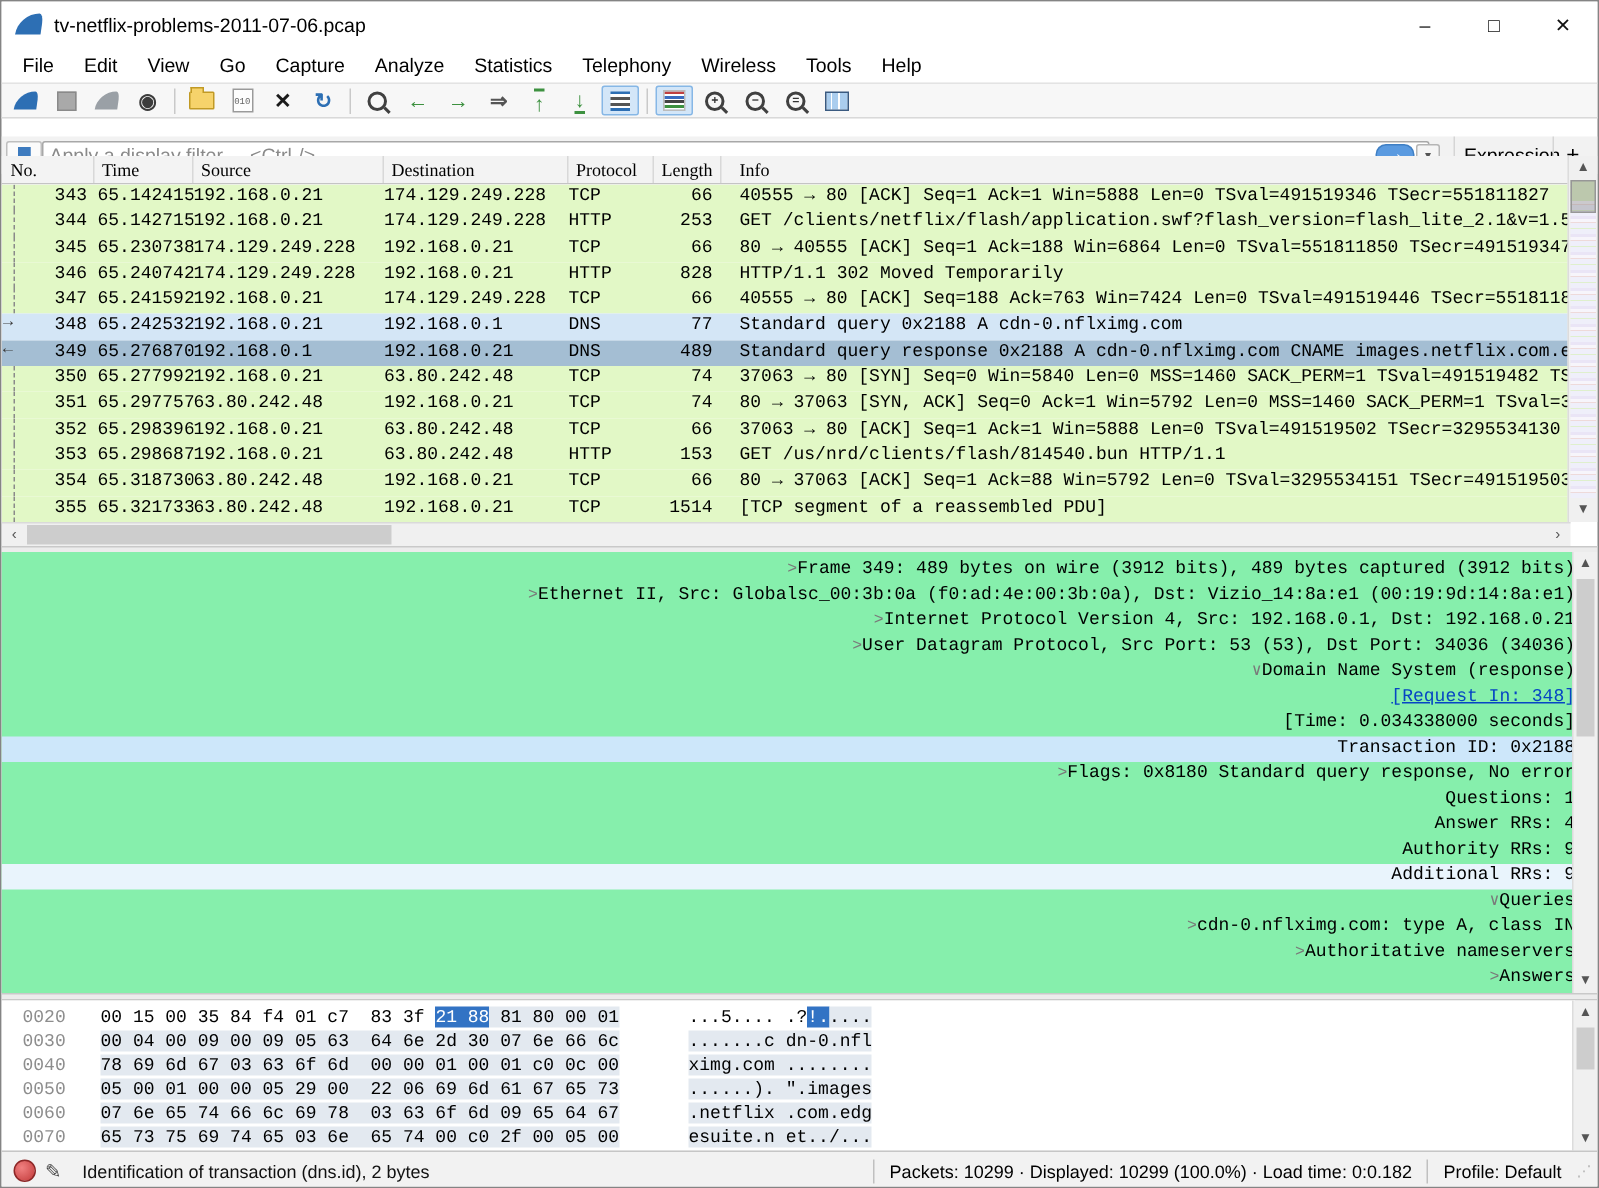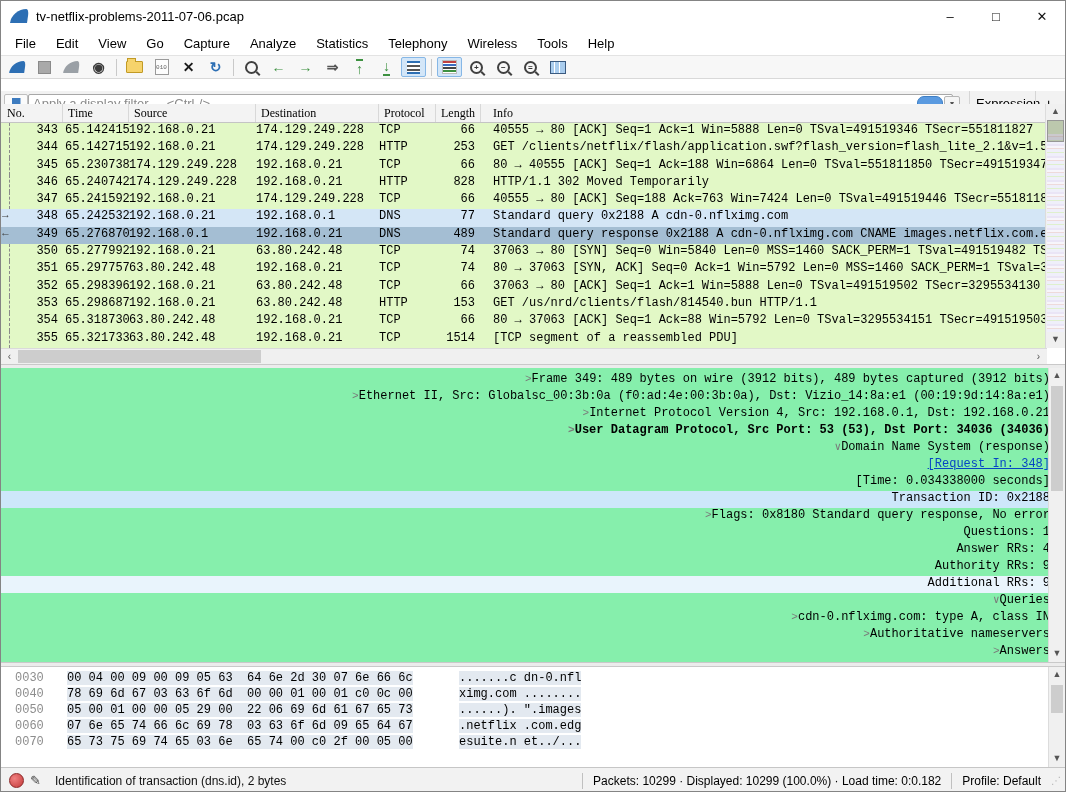--- a/index.html
+++ b/index.html
@@ -260,21 +260,21 @@
     <div class="mthumb"></div>
     <div class="vs-btn" style="position:absolute;bottom:0;left:0;right:0;">▼</div>
   </div>
 
   <div class="split1"></div>
 
   <div class="details" id="details">
       <div class="dline" style="padding-left: 5px;"><span class="dexp">&gt;</span><span class="txt">Frame 349: 489 bytes on wire (3912 bits), 489 bytes captured (3912 bits)</span></div>
       <div class="dline" style="padding-left: 5px;"><span class="dexp">&gt;</span><span class="txt">Ethernet II, Src: Globalsc_00:3b:0a (f0:ad:4e:00:3b:0a), Dst: Vizio_14:8a:e1 (00:19:9d:14:8a:e1)</span></div>
       <div class="dline" style="padding-left: 5px;"><span class="dexp">&gt;</span><span class="txt">Internet Protocol Version 4, Src: 192.168.0.1, Dst: 192.168.0.21</span></div>
-      <div class="dline" style="padding-left: 3px; font-weight: bold;"><span class="dexp">&gt;</span><span class="txt">User Datagram Protocol, Src Port: 53 (53), Dst Port: 34036 (34036)</span></div>
+      <div class="dline" style="padding-left: 3px;"><span class="dexp">&gt;</span><span class="txt">User Datagram Protocol, Src Port: 53 (53), Dst Port: 34036 (34036)</span></div>
       <div class="dline" style="padding-left: 5px;"><span class="dexp">∨</span><span class="txt">Domain Name System (response)</span></div>
       <div class="dline link" style="padding-left: 21px;"><span class="dexp"> </span><span class="txt">[Request In: 348]</span></div>
       <div class="dline" style="padding-left: 21px;"><span class="dexp"> </span><span class="txt">[Time: 0.034338000 seconds]</span></div>
       <div class="dline selected" style="padding-left: 21px;"><span class="dexp"> </span><span class="txt">Transaction ID: 0x2188</span></div>
       <div class="dline" style=""><span class="dexp">&gt;</span><span class="txt">Flags: 0x8180 Standard query response, No error</span></div>
       <div class="dline" style="padding-left: 21px;"><span class="dexp"> </span><span class="txt">Questions: 1</span></div>
       <div class="dline" style="padding-left: 21px;"><span class="dexp"> </span><span class="txt">Answer RRs: 4</span></div>
       <div class="dline" style="padding-left: 21px;"><span class="dexp"> </span><span class="txt">Authority RRs: 9</span></div>
       <div class="dline hilite" style="padding-left: 21px;"><span class="dexp"> </span><span class="txt">Additional RRs: 9</span></div>
       <div class="dline" style="padding-left: 21px;"><span class="dexp">∨</span><span class="txt">Queries</span></div>
@@ -284,20 +284,21 @@
     </div>
   <div class="vscroll-pane" style="top:367px;height:294px;">
     <div class="vs-btn">▲</div>
     <div class="vs-thumb" style="top:18px;height:105px;"></div>
     <div class="vs-btn" style="position:absolute;bottom:0;left:0;right:0;">▼</div>
   </div>
 
   <div class="split2"></div>
 
   <div class="hexpane" id="hexpane">
+      <div class="hxrow"><span class="hx-off">0020</span><span class="hx-hex"><span class="hseg-plain">00 15 00 35 84 f4 01 c7  83 3f </span><span class="hseg-sel">21 88</span><span class="hseg-shade"> 81 80 00 01</span></span><span class="hx-ascii"><span class="hseg-plain">...5.... .?</span><span class="hseg-sel">!.</span><span class="hseg-shade">....</span></span></div>
       <div class="hxrow"><span class="hx-off">0030</span><span class="hx-hex"><span class="hseg-shade">00 04 00 09 00 09 05 63  64 6e 2d 30 07 6e 66 6c</span></span><span class="hx-ascii"><span class="hseg-shade">.......c dn-0.nfl</span></span></div>
       <div class="hxrow"><span class="hx-off">0040</span><span class="hx-hex"><span class="hseg-shade">78 69 6d 67 03 63 6f 6d  00 00 01 00 01 c0 0c 00</span></span><span class="hx-ascii"><span class="hseg-shade">ximg.com ........</span></span></div>
       <div class="hxrow"><span class="hx-off">0050</span><span class="hx-hex"><span class="hseg-shade">05 00 01 00 00 05 29 00  22 06 69 6d 61 67 65 73</span></span><span class="hx-ascii"><span class="hseg-shade">......). ".images</span></span></div>
       <div class="hxrow"><span class="hx-off">0060</span><span class="hx-hex"><span class="hseg-shade">07 6e 65 74 66 6c 69 78  03 63 6f 6d 09 65 64 67</span></span><span class="hx-ascii"><span class="hseg-shade">.netflix .com.edg</span></span></div>
       <div class="hxrow"><span class="hx-off">0070</span><span class="hx-hex"><span class="hseg-shade">65 73 75 69 74 65 03 6e  65 74 00 c0 2f 00 05 00</span></span><span class="hx-ascii"><span class="hseg-shade">esuite.n et../...</span></span></div>
     </div>
   <div class="vscroll-pane" style="top:666px;height:100px;">
     <div class="vs-btn">▲</div>
     <div class="vs-thumb" style="top:18px;height:28px;"></div>
     <div class="vs-btn" style="position:absolute;bottom:0;left:0;right:0;">▼</div>

